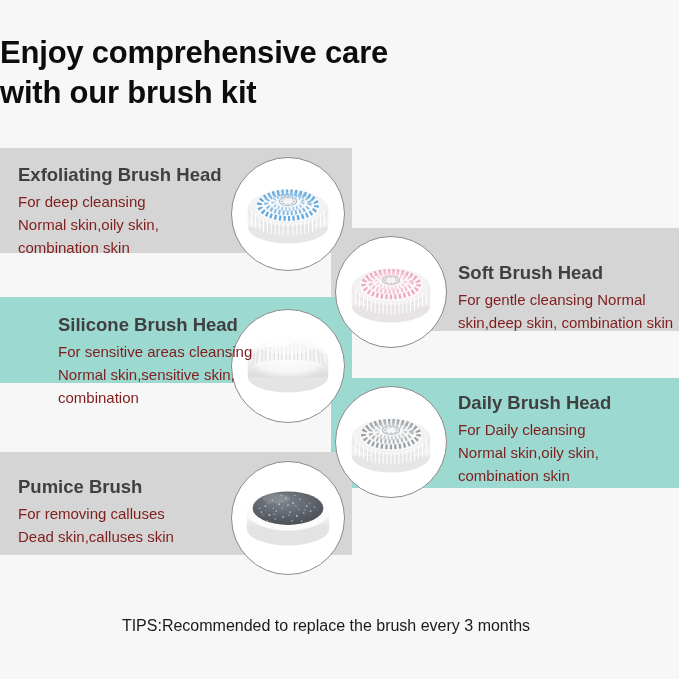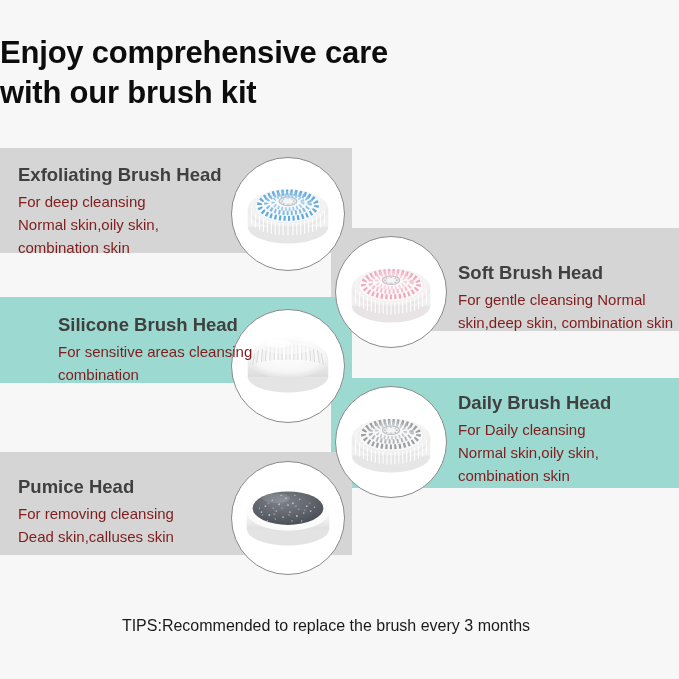--- a/index.html
+++ b/index.html
@@ -118,33 +118,34 @@
 
   <div class="textblock" style="left:458px; top:262px;">
     <div class="tb-head">Soft Brush Head</div>
     <div class="tb-line">For gentle cleansing Normal</div>
     <div class="tb-line">skin,deep skin, combination skin</div>
   </div>
 
   <div class="textblock" style="left:18px; top:314px;margin-left:40px;">
     <div class="tb-head">Silicone Brush Head</div>
     <div class="tb-line">For sensitive areas cleansing</div>
+    <div class="tb-line">Normal skin,sensitive skin,</div>
     <div class="tb-line">combination</div>
   </div>
 
   <div class="textblock" style="left:458px; top:392px;">
     <div class="tb-head">Daily Brush Head</div>
     <div class="tb-line">For Daily cleansing</div>
     <div class="tb-line">Normal skin,oily skin,</div>
     <div class="tb-line">combination skin</div>
   </div>
 
   <div class="textblock" style="left:18px; top:476px;">
-    <div class="tb-head">Pumice Head</div>
-    <div class="tb-line">For removing cleansing</div>
+    <div class="tb-head">Pumice Brush</div>
+    <div class="tb-line">For removing calluses</div>
     <div class="tb-line">Dead skin,calluses skin</div>
   </div>
 
   <div class="circle" style="left:231px; top:157px; width:114px; height:114px;">
     <svg viewBox="0 0 114 114">
       <defs>
         <radialGradient id="exBase" cx="50%" cy="42%" r="62%">
           <stop offset="0%" stop-color="#ffffff"></stop>
           <stop offset="75%" stop-color="#f3f3f3"></stop>
           <stop offset="100%" stop-color="#d9d9d9"></stop>

